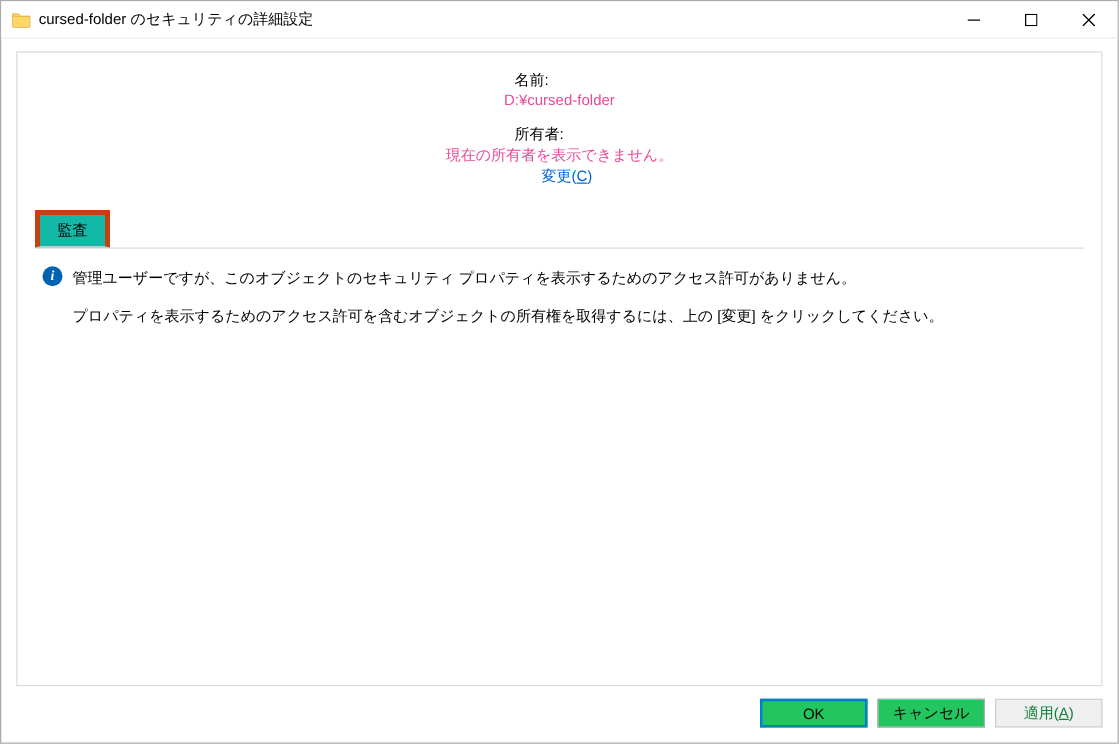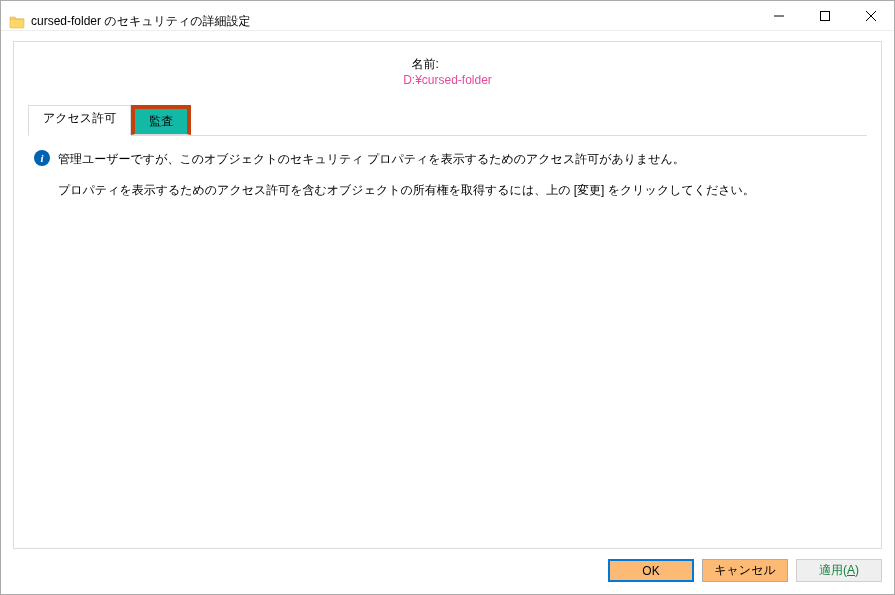--- a/index.html
+++ b/index.html
@@ -12,21 +12,21 @@
     width: 895px;
     height: 595px;
     display: flex;
     flex-direction: column;
     border: 1px solid #aaaaaa;
     overflow: hidden;
   }
   .titlebar {
     height: 30px;
     display: flex;
-    align-items: flex-end;
+    align-items: center;
     background: #ffffff;
     border-bottom: 1px solid #eeeeee;
   }
   .titlebar-icon {
     width: 16px;
     height: 16px;
     margin-left: 8px;
     display: flex;
     align-items: center;
     justify-content: center;
@@ -137,21 +137,21 @@
     display: flex;
     justify-content: flex-end;
     gap: 8px;
     padding: 10px 12px 12px 12px;
   }
   .btn {
     min-width: 86px;
     height: 23px;
     font-size: 12px;
     border: 1px solid #adadad;
-    background: #fdba74;
+    background: #22c55e;
     cursor: pointer;
     font-family: inherit;
   }
   .btn.default {
     border: 1px solid #0078d7;
     box-shadow: inset 0 0 0 1px #0078d7;
   }
   .btn:disabled {
     color: #15803d;
     cursor: default;
@@ -191,25 +191,29 @@
 </div>
 
 <div class="content">
   <div class="inner-panel">
 
     <div class="kv-row">
       <span class="kv-label">名前:</span>
       <span class="kv-value">D:¥cursed-folder</span>
     </div>
 
+    <div class="kv-row">
+      <span class="kv-label">所有者:</span>
+      <span class="kv-value">現在の所有者を表示できません。</span>
+      <span class="link">
+        <span>変更</span><span>(</span><span class="underline">C</span><span>)</span>
+      </span>
+    </div>
 
     <div class="tabs">
-      <div class="tab active">
-        <span>アクセス許可</span>
-      </div>
       <div class="tab inactive">
         <span>監査</span>
       </div>
     </div>
 
     <div class="tab-body">
       <div class="info-row">
         <span class="info-icon">i</span>
         <span class="info-text">管理ユーザーですが、このオブジェクトのセキュリティ プロパティを表示するためのアクセス許可がありません。</span>
       </div>

